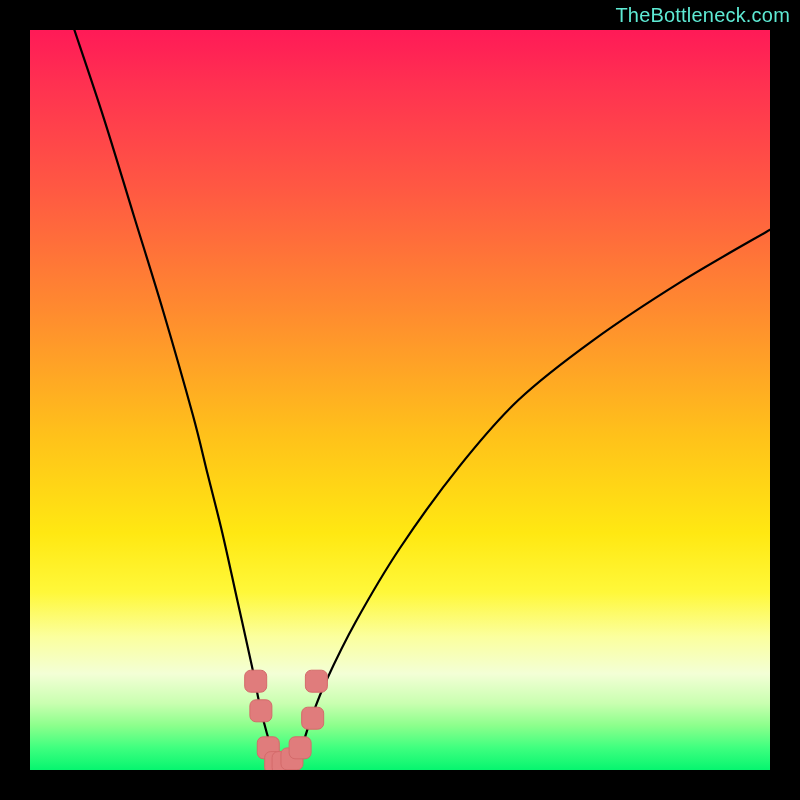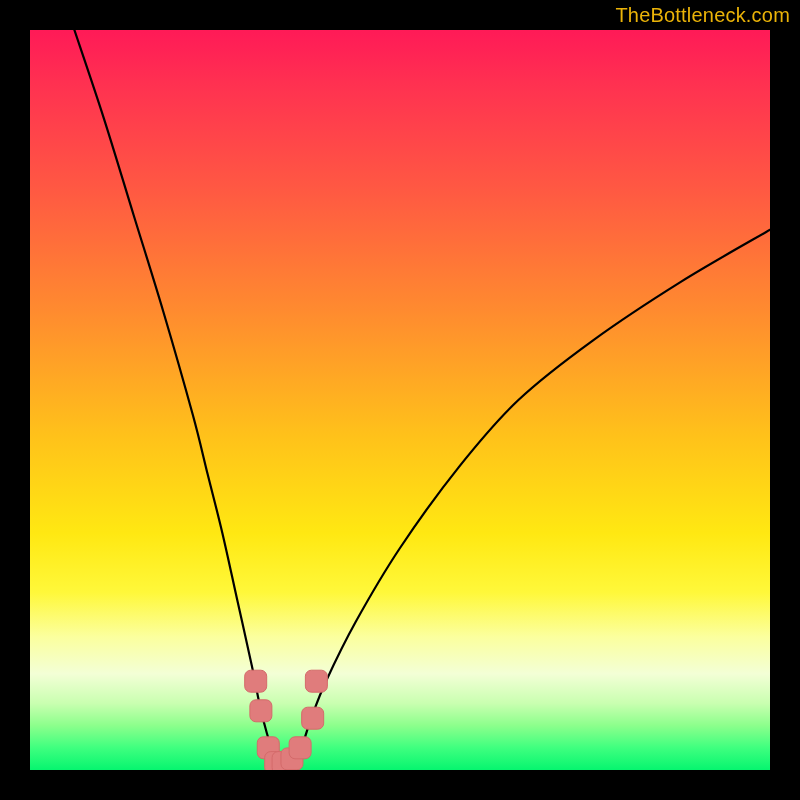--- a/index.html
+++ b/index.html
@@ -46,21 +46,21 @@
     );
   }
   .svg-layer {
     position: absolute;
     inset: 0;
   }
   .watermark {
     position: absolute;
     top: 4px;
     right: 10px;
-    color: #eab308;
+    color: #5eead4;
     font-size: 20px;
     font-weight: 500;
     letter-spacing: 0.2px;
     user-select: none;
     text-align: right;
   }
 </style>
 </head>
 <body>
 

